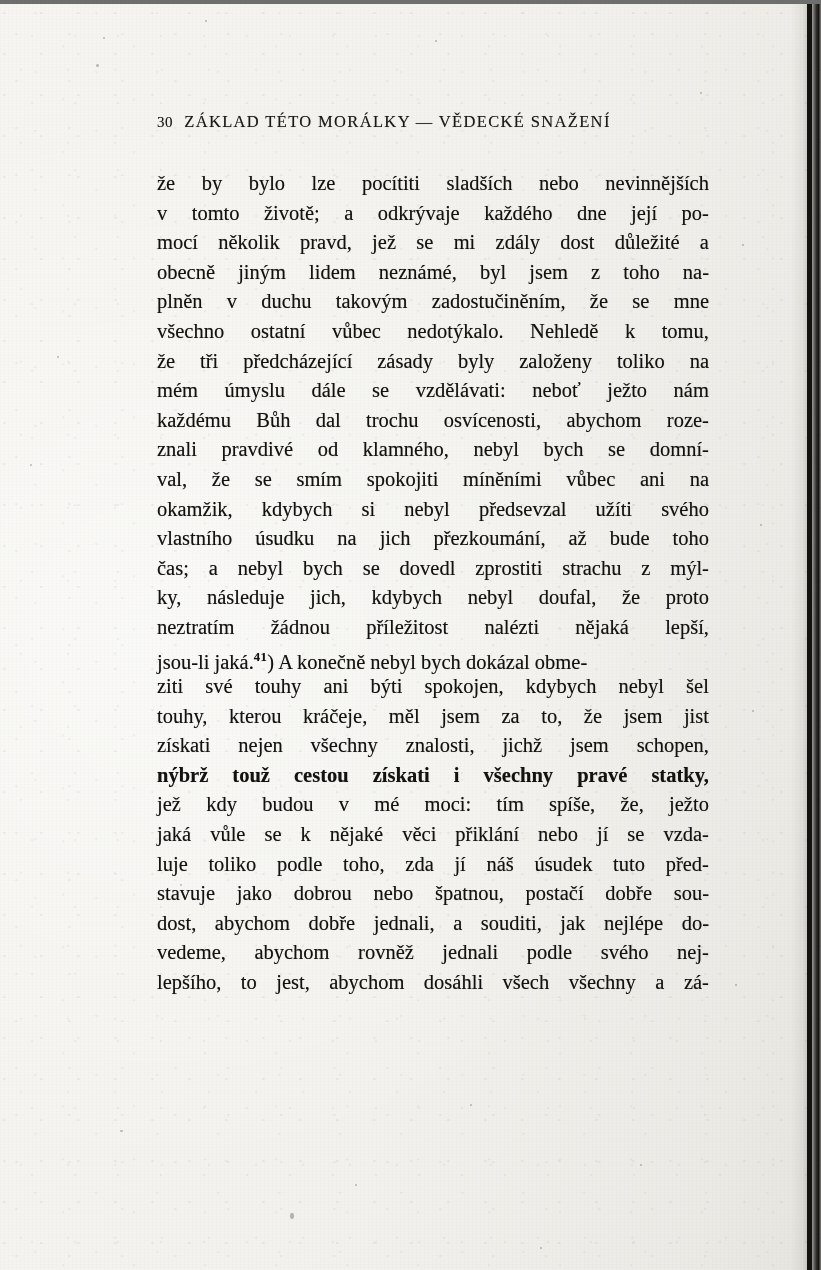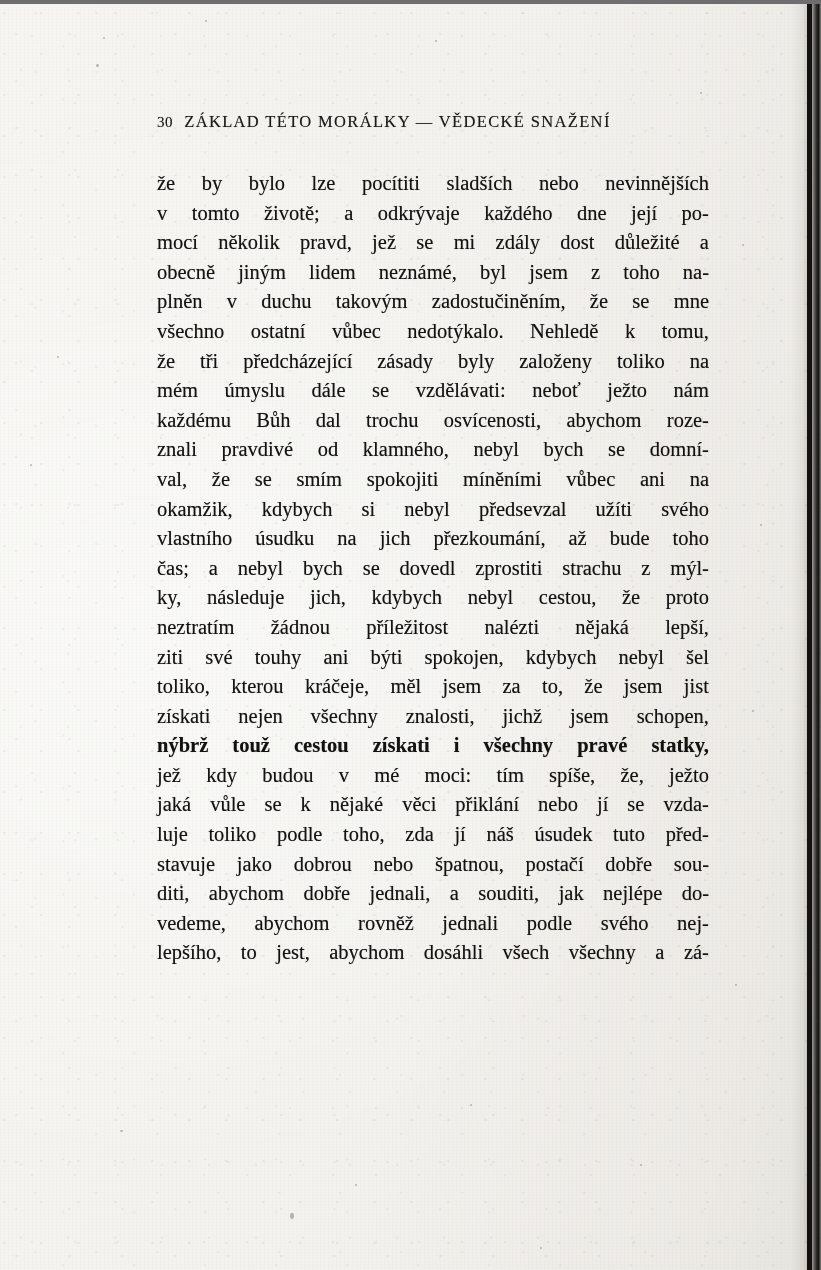--- a/index.html
+++ b/index.html
@@ -190,53 +190,54 @@
       <div class="line" style="display: flex; justify-content: space-between;">
           <span class="w" style="display: contents;"><span>okamžik,</span><span>kdybych</span><span>si</span><span>nebyl</span><span>předsevzal</span><span>užíti</span><span>svého</span></span>
         </div>
       <div class="line" style="display: flex; justify-content: space-between;">
           <span class="w" style="display: contents;"><span>vlastního</span><span>úsudku</span><span>na</span><span>jich</span><span>přezkoumání,</span><span>až</span><span>bude</span><span>toho</span></span>
         </div>
       <div class="line" style="display: flex; justify-content: space-between;">
           <span class="w" style="display: contents;"><span>čas;</span><span>a</span><span>nebyl</span><span>bych</span><span>se</span><span>dovedl</span><span>zprostiti</span><span>strachu</span><span>z</span><span>mýl-</span></span>
         </div>
       <div class="line" style="display: flex; justify-content: space-between;">
-          <span class="w" style="display: contents;"><span>ky,</span><span>následuje</span><span>jich,</span><span>kdybych</span><span>nebyl</span><span>cestou,</span><span>že</span><span>proto</span></span>
+          <span class="w" style="display: contents;"><span>ky,</span><span>následuje</span><span>jich,</span><span>kdybych</span><span>nebyl</span><span>doufal,</span><span>že</span><span>proto</span></span>
         </div>
       <div class="line" style="display: flex; justify-content: space-between;">
           <span class="w" style="display: contents;"><span>neztratím</span><span>žádnou</span><span>příležitost</span><span>nalézti</span><span>nějaká</span><span>lepší,</span></span>
         </div>
 
+      <div class="line tight" style="display: block;"><span>jsou-li jaká.</span><sup>41</sup><span>) A konečně nebyl bych dokázal obme-</span></div>
 
       <div class="line" style="display: flex; justify-content: space-between;">
           <span class="w" style="display: contents;"><span>ziti</span><span>své</span><span>touhy</span><span>ani</span><span>býti</span><span>spokojen,</span><span>kdybych</span><span>nebyl</span><span>šel</span></span>
         </div>
       <div class="line" style="display: flex; justify-content: space-between;">
-          <span class="w" style="display: contents;"><span>toliko,</span><span>kterou</span><span>kráčeje,</span><span>měl</span><span>jsem</span><span>za</span><span>to,</span><span>že</span><span>jsem</span><span>jist</span></span>
+          <span class="w" style="display: contents;"><span>touhy,</span><span>kterou</span><span>kráčeje,</span><span>měl</span><span>jsem</span><span>za</span><span>to,</span><span>že</span><span>jsem</span><span>jist</span></span>
         </div>
       <div class="line" style="display: flex; justify-content: space-between;">
           <span class="w" style="display: contents;"><span>získati</span><span>nejen</span><span>všechny</span><span>znalosti,</span><span>jichž</span><span>jsem</span><span>schopen,</span></span>
         </div>
       <div class="line" style="display: flex; justify-content: space-between; font-weight: bold;">
           <span class="w" style="display: contents;"><span>nýbrž</span><span>touž</span><span>cestou</span><span>získati</span><span>i</span><span>všechny</span><span>pravé</span><span>statky,</span></span>
         </div>
       <div class="line" style="display: flex; justify-content: space-between;">
           <span class="w" style="display: contents;"><span>jež</span><span>kdy</span><span>budou</span><span>v</span><span>mé</span><span>moci:</span><span>tím</span><span>spíše,</span><span>že,</span><span>ježto</span></span>
         </div>
       <div class="line" style="display: flex; justify-content: space-between;">
           <span class="w" style="display: contents;"><span>jaká</span><span>vůle</span><span>se</span><span>k</span><span>nějaké</span><span>věci</span><span>přiklání</span><span>nebo</span><span>jí</span><span>se</span><span>vzda-</span></span>
         </div>
       <div class="line" style="display: flex; justify-content: space-between;">
           <span class="w" style="display: contents;"><span>luje</span><span>toliko</span><span>podle</span><span>toho,</span><span>zda</span><span>jí</span><span>náš</span><span>úsudek</span><span>tuto</span><span>před-</span></span>
         </div>
       <div class="line" style="display: flex; justify-content: space-between;">
           <span class="w" style="display: contents;"><span>stavuje</span><span>jako</span><span>dobrou</span><span>nebo</span><span>špatnou,</span><span>postačí</span><span>dobře</span><span>sou-</span></span>
         </div>
       <div class="line" style="display: flex; justify-content: space-between;">
-          <span class="w" style="display: contents;"><span>diti,</span><span>abychom</span><span>dobře</span><span>jednali,</span><span>a</span><span>souditi,</span><span>jak</span><span>nejlépe</span><span>do-</span></span>
+          <span class="w" style="display: contents;"><span>dost,</span><span>abychom</span><span>dobře</span><span>jednali,</span><span>a</span><span>souditi,</span><span>jak</span><span>nejlépe</span><span>do-</span></span>
         </div>
       <div class="line" style="display: flex; justify-content: space-between; text-align: right;">
           <span class="w" style="display: contents;"><span>vedeme,</span><span>abychom</span><span>rovněž</span><span>jednali</span><span>podle</span><span>svého</span><span>nej-</span></span>
         </div>
       <div class="line tight" style="display: flex; justify-content: space-between;">
           <span class="w" style="display: contents;"><span>lepšího,</span><span>to</span><span>jest,</span><span>abychom</span><span>dosáhli</span><span>všech</span><span>všechny</span><span>a</span><span>zá-</span></span>
         </div>
     </div>
   </div>
 

